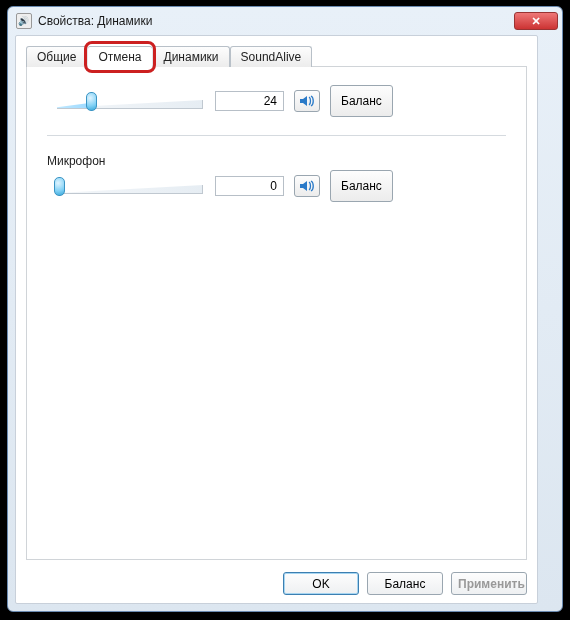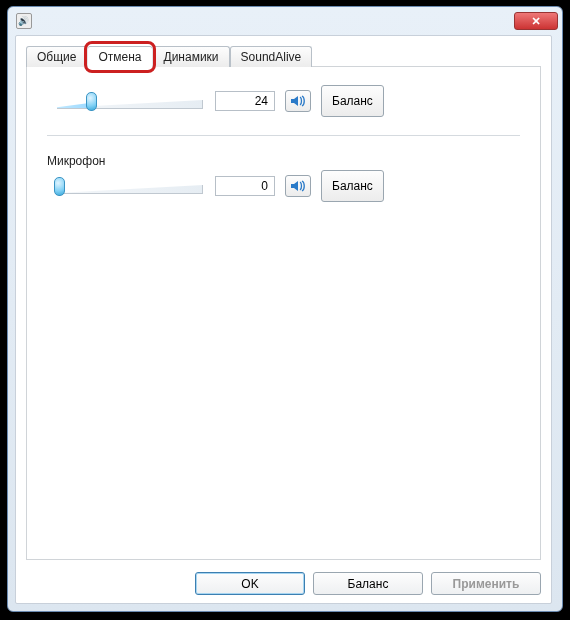--- a/index.html
+++ b/index.html
@@ -48,21 +48,21 @@
     background: linear-gradient(#e77, #c33);
     border: 1px solid #933;
     border-radius: 3px;
     color: #fff;
     display:flex; align-items:center; justify-content:center;
     font-size: 11px; font-weight:bold;
     cursor: pointer;
   }
   .client {
     flex: 1;
-    margin: 0 10px 7px 7px;
+    margin: 0 24px 7px 7px;
     background: #fff;
     border: 1px solid #c8d0da;
     border-radius: 2px;
     display:flex;
     flex-direction:column;
     padding: 10px 10px 8px 10px;
   }
   .tabs {
     display: flex;
     gap: 0;
@@ -125,21 +125,21 @@
     clip-path: polygon(0 90%, 100% 30%, 100% 100%, 0 100%);
   }
   .slider-thumb {
     position:absolute; top:2px;
     width: 11px; height: 19px;
     background: radial-gradient(circle at 35% 30%, #dff4ff, #7fd0f5 60%, #3aa7d8);
     border: 1px solid #3a94c4;
     border-radius: 5px;
   }
   .val-box {
-    width: 60px; height: 20px;
+    width: 69px; height: 20px;
     border: 1px solid #b7bfc7;
     text-align: right;
     padding: 2px 6px;
     font-family: inherit;
     font-size: 12px;
     background:#fff;
   }
   .mute-btn {
     width: 26px; height: 22px;
     border: 1px solid #9aa6b0;
@@ -157,40 +157,41 @@
   }
   .divider { border-top:1px solid #d5dadf; margin: 18px 0; }
   .footer {
     margin-top: 8px;
     display: flex;
     justify-content: flex-end;
     gap: 8px;
     padding-top: 4px;
   }
   .footer button {
-    width: 110px; height: 23px;
+    width: 76px; height: 23px;
     border: 1px solid #9aa6b0;
     border-radius: 3px;
     background: linear-gradient(#fdfdfd,#eef0f2);
     font-size:12px; font-family:inherit;
     cursor:pointer;
   }
   .footer button.default {
     border: 1px solid #3c7fb1;
     box-shadow: 0 0 0 1px #a6d5f1 inset;
   }
   .footer button:disabled { color:#999; cursor:default;font-weight:bold;}
 </style>
 </head>
 <body>
 
 <div class="outerpad">
 <div class="window">
   <div class="titlebar">
     <div class="title-icon">🔊</div>
+    <div class="title-text">Свойства: Динамики</div>
     <div class="title-spacer"></div>
     <div class="close-btn">
       <span>✕</span>
     </div>
   </div>
   <div class="client">
     <div class="tabs">
       <div class="tab"><span>Общие</span></div>
       <div class="tab active" style="position:relative;">
         <span>Отмена</span>

